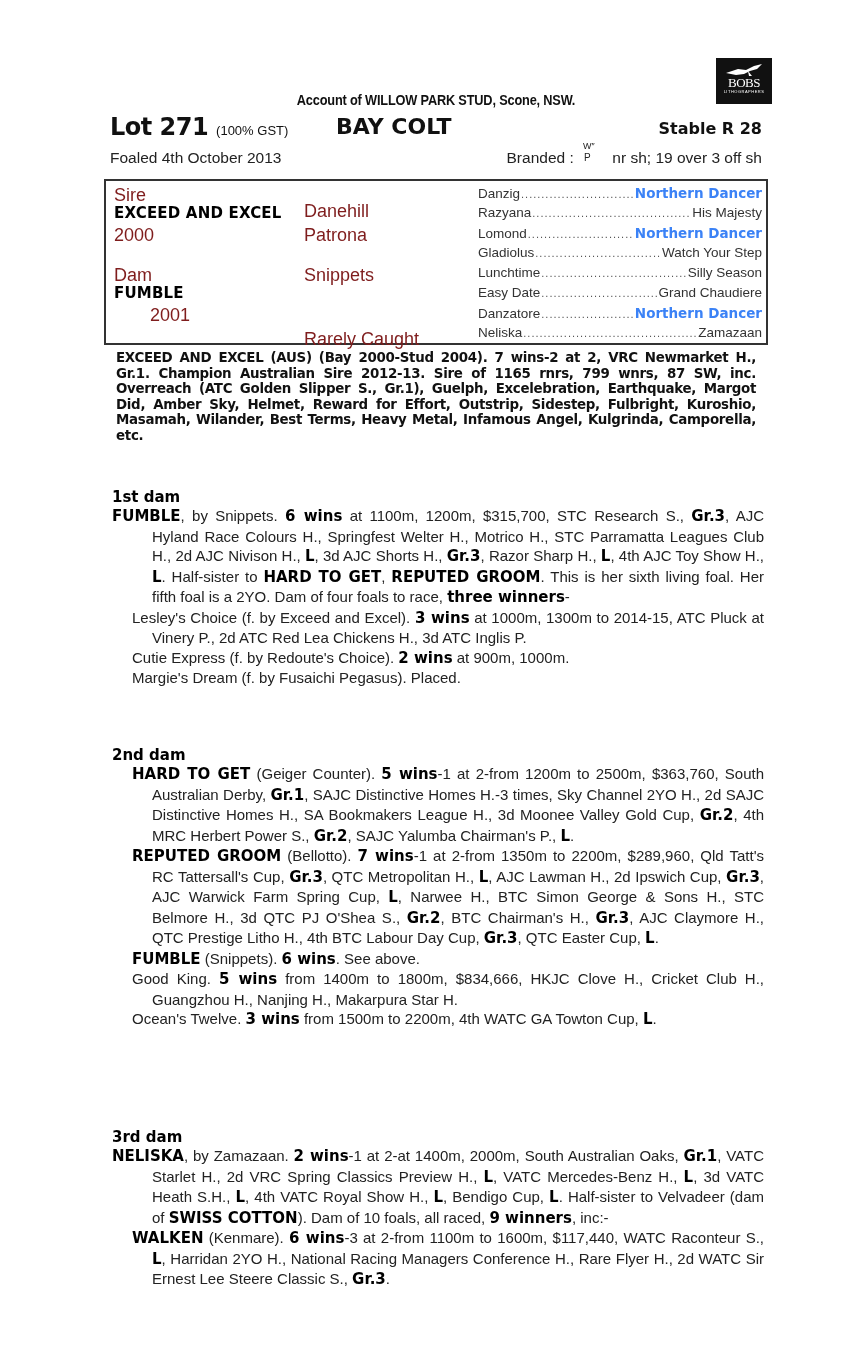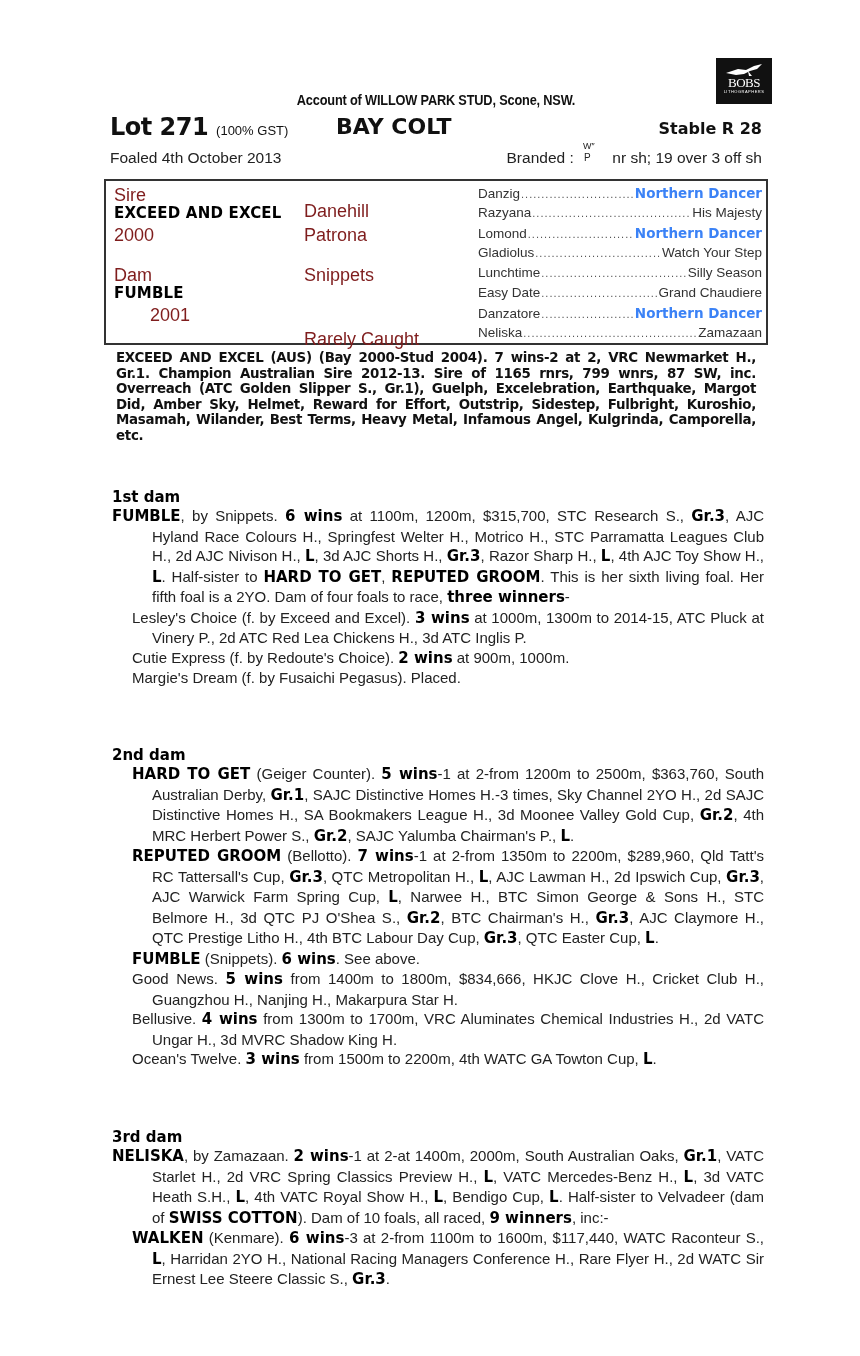--- a/index.html
+++ b/index.html
@@ -149,22 +149,21 @@
         <div class="para p1"><span>Margie's Dream (f. by Fusaichi Pegasus). Placed.</span></div>
       </div>
   </div>
 
   <div class="section" style="top:722px;">
     <div class="head">2nd dam</div>
     <div id="sd-prog">
         <div class="para p1"><span class="b">HARD TO GET</span><span> (Geiger Counter). </span><span class="b">5 wins</span><span>-1 at 2-from 1200m to 2500m, $363,760, South Australian Derby, </span><span class="b">Gr.1</span><span>, SAJC Distinctive Homes H.-3 times, Sky Channel 2YO H., 2d SAJC Distinctive Homes H., SA Bookmakers League H., 3d Moonee Valley Gold Cup, </span><span class="b">Gr.2</span><span>, 4th MRC Herbert Power S., </span><span class="b">Gr.2</span><span>, SAJC Yalumba Chairman's P., </span><span class="b">L</span><span>.</span></div>
         <div class="para p1"><span class="b">REPUTED GROOM</span><span> (Bellotto). </span><span class="b">7 wins</span><span>-1 at 2-from 1350m to 2200m, $289,960, Qld Tatt's RC Tattersall's Cup, </span><span class="b">Gr.3</span><span>, QTC Metropolitan H., </span><span class="b">L</span><span>, AJC Lawman H., 2d Ipswich Cup, </span><span class="b">Gr.3</span><span>, AJC Warwick Farm Spring Cup, </span><span class="b">L</span><span>, Narwee H., BTC Simon George &amp; Sons H., STC Belmore H., 3d QTC PJ O'Shea S., </span><span class="b">Gr.2</span><span>, BTC Chairman's H., </span><span class="b">Gr.3</span><span>, AJC Claymore H., QTC Prestige Litho H., 4th BTC Labour Day Cup, </span><span class="b">Gr.3</span><span>, QTC Easter Cup, </span><span class="b">L</span><span>.</span></div>
         <div class="para p1"><span class="b">FUMBLE</span><span> (Snippets). </span><span class="b">6 wins</span><span>. See above.</span></div>
-        <div class="para p1"><span>Good News. </span><span class="b">5 wins</span><span> from 1400m to 1800m, $834,666, HKJC Clove H., Cricket Club H., Guangzhou H., Nanjing H., Makarpura Star H.</span></div>
-        <div class="para p1"><span>Bellusive. </span><span class="b">4 wins</span><span> from 1300m to 1700m, VRC Aluminates Chemical Industries H., 2d VATC Ungar H., 3d MVRC Shadow King H.</span></div>
+        <div class="para p1"><span>Good King. </span><span class="b">5 wins</span><span> from 1400m to 1800m, $834,666, HKJC Clove H., Cricket Club H., Guangzhou H., Nanjing H., Makarpura Star H.</span></div>
         <div class="para p1"><span>Ocean's Twelve. </span><span class="b">3 wins</span><span> from 1500m to 2200m, 4th WATC GA Towton Cup, </span><span class="b">L</span><span>.</span></div>
       </div>
   </div>
 
   <div class="section" style="top:1104px;">
     <div class="head">3rd dam</div>
     <div class="para p0" id="td-main"><span class="b">NELISKA</span><span>, by Zamazaan. </span><span class="b">2 wins</span><span>-1 at 2-at 1400m, 2000m, South Australian Oaks, </span><span class="b">Gr.1</span><span>, VATC Starlet H., 2d VRC Spring Classics Preview H., </span><span class="b">L</span><span>, VATC Mercedes-Benz H., </span><span class="b">L</span><span>, 3d VATC Heath S.H., </span><span class="b">L</span><span>, 4th VATC Royal Show H., </span><span class="b">L</span><span>, Bendigo Cup, </span><span class="b">L</span><span>. Half-sister to Velvadeer (dam of </span><span class="b">SWISS COTTON</span><span>). Dam of 10 foals, all raced, </span><span class="b">9 winners</span><span>, inc:-</span></div>
     <div id="td-prog">
         <div class="para p1"><span class="b">WALKEN</span><span> (Kenmare). </span><span class="b">6 wins</span><span>-3 at 2-from 1100m to 1600m, $117,440, WATC Raconteur S., </span><span class="b">L</span><span>, Harridan 2YO H., National Racing Managers Conference H., Rare Flyer H., 2d WATC Sir Ernest Lee Steere Classic S., </span><span class="b">Gr.3</span><span>.</span></div>
       </div>

